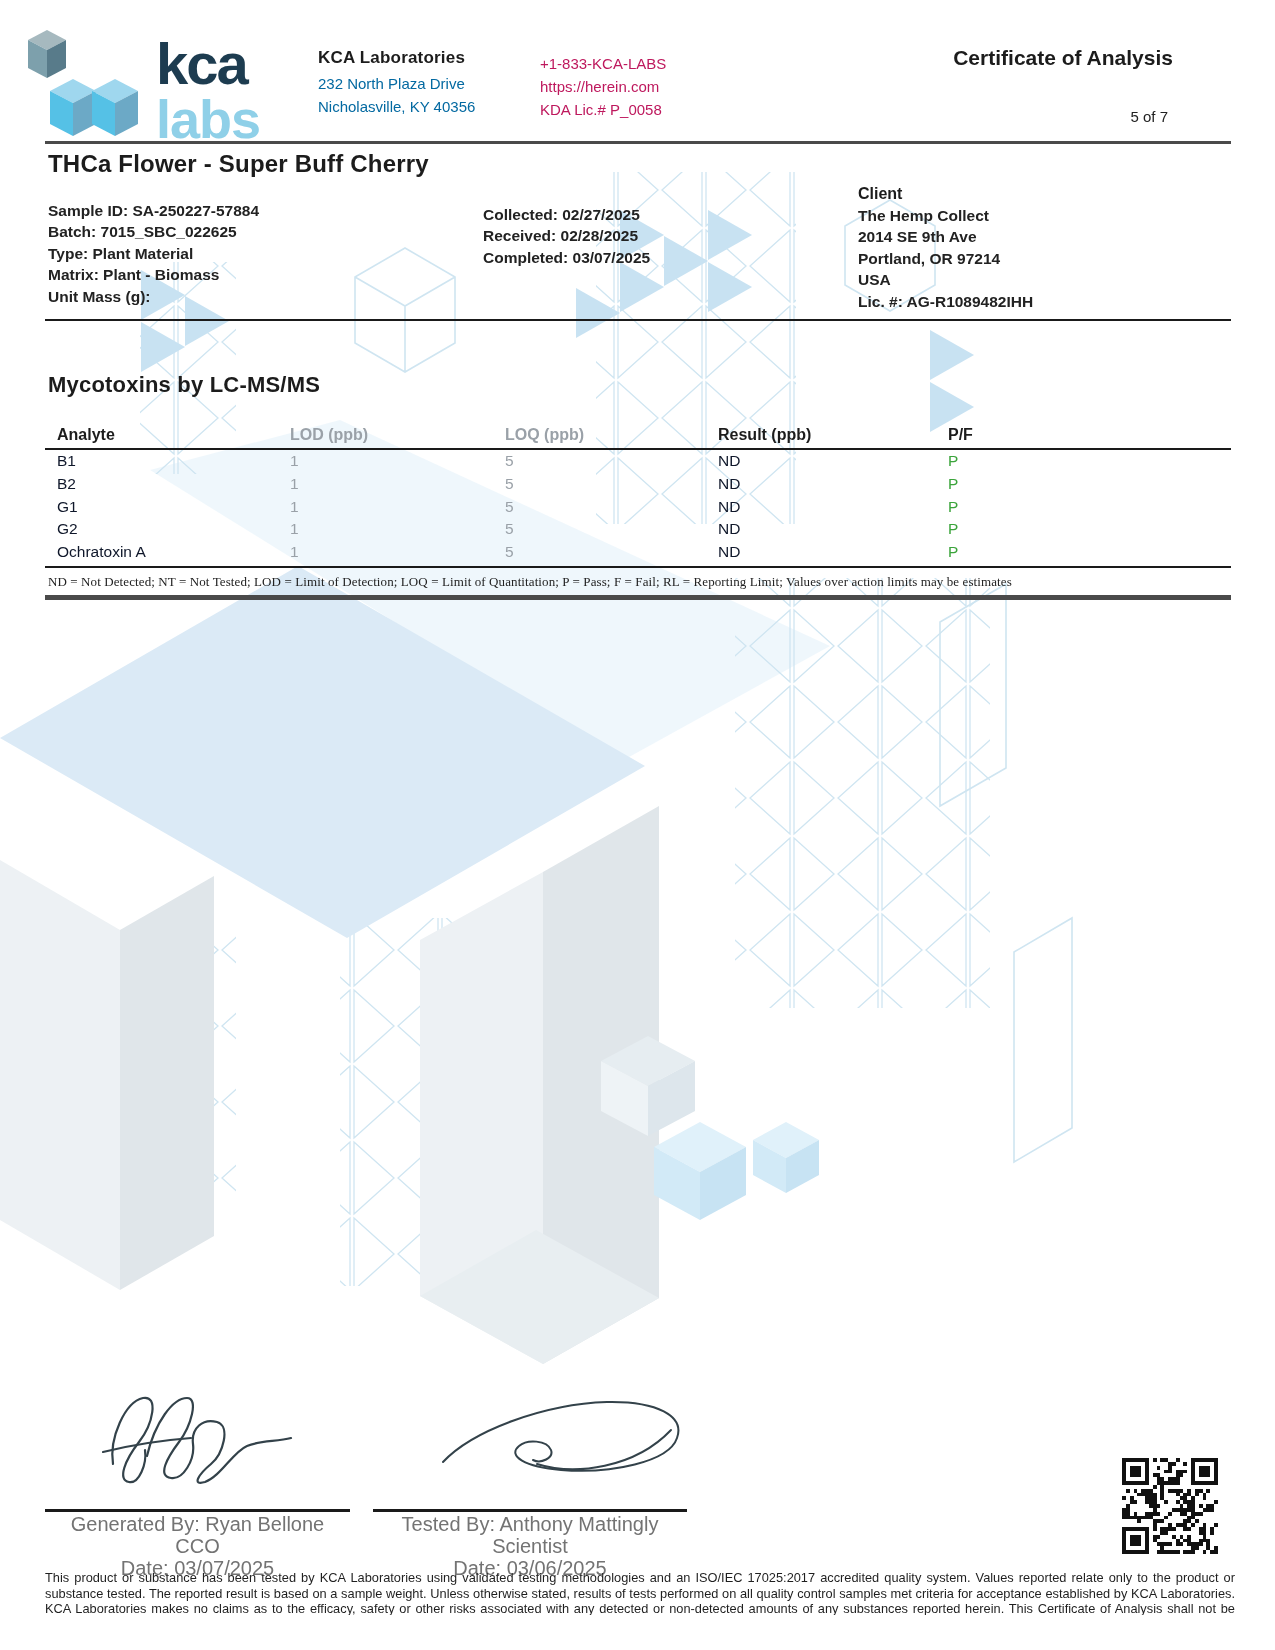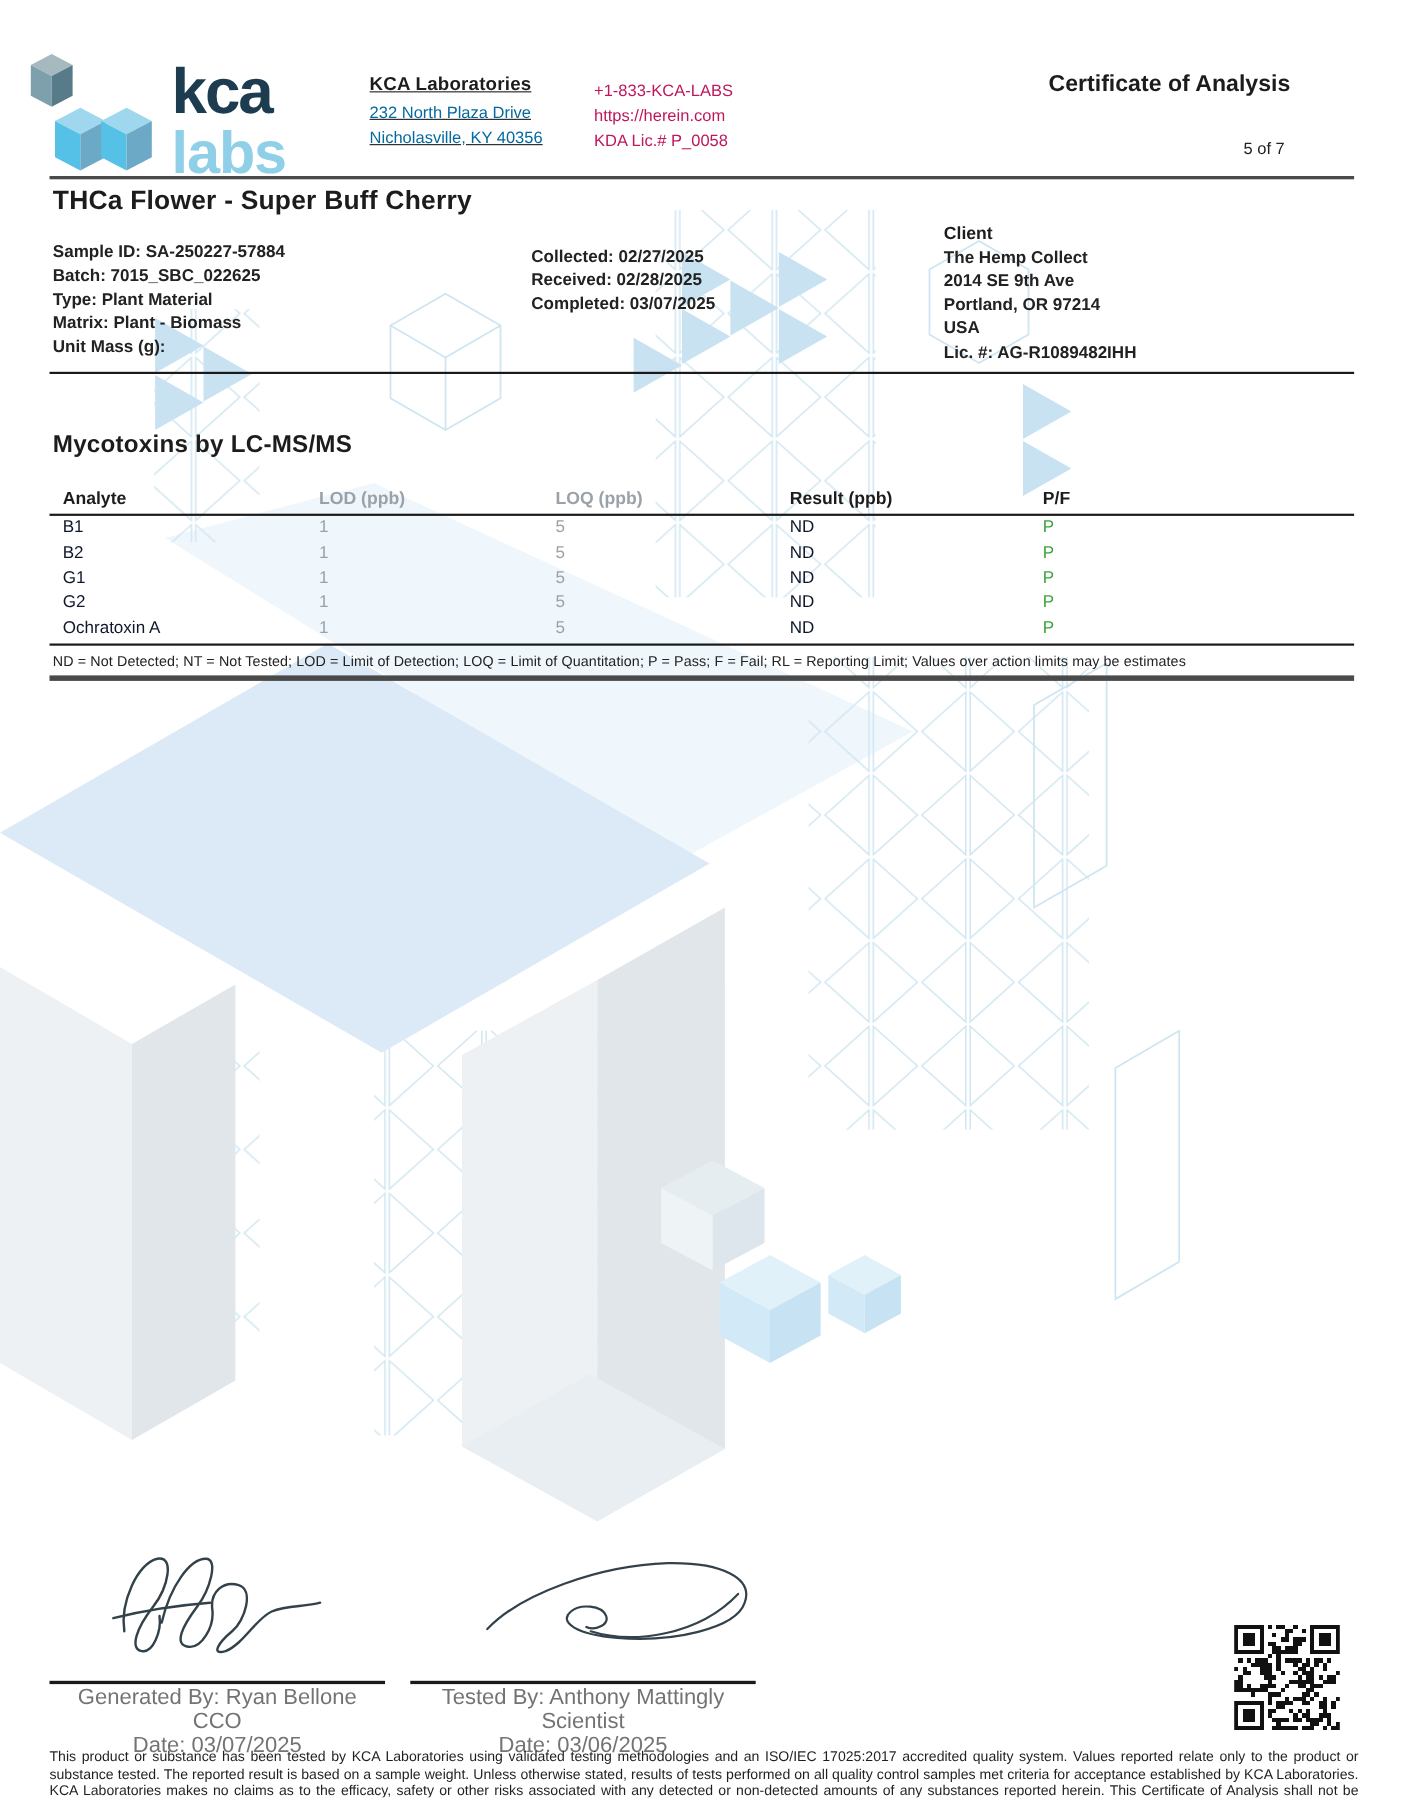--- a/index.html
+++ b/index.html
@@ -1,17 +1,17 @@
 <!DOCTYPE html>
 <html><head>
 <meta charset="utf-8">
 <style>
   html,body{margin:0;padding:0;background:#fff;}
   .page{position:relative;width:1275px;height:1615px;background:#fff;overflow:hidden;
-        font-family:"Liberation Sans",sans-serif;color:#1c1c1c;margin-top:19px;}
+        font-family:"Liberation Sans",sans-serif;color:#1c1c1c;}
   .abs{position:absolute;}
   svg{display:block;}
   
   #watermark{position:absolute;left:0;top:0;width:1275px;height:1650px;z-index:0;}
   .content{position:absolute;left:0;top:0;width:1275px;height:1650px;z-index:1;}
   
   .company-name{font-size:17px;font-weight:bold;letter-spacing:.2px;}
   .company-line{font-size:15px;line-height:22.5px;color:#0369a1;}
   .contact-line{font-size:15px;line-height:23px;color:#be185d;}
   .doc-title{font-size:21px;font-weight:bold;text-align:right;}
@@ -24,21 +24,21 @@
   .client-head{font-size:16px;font-weight:bold;margin-bottom:2px;}
   
   .section-title{font-size:22px;font-weight:bold;letter-spacing:.2px;}
   .th{position:absolute;font-size:16px;font-weight:bold;}
   .th.gray,.td.gray{color:#9aa1a8;}
   .td{position:absolute;font-size:15.5px;color:#0f172a;}
   .td.pass{color:#3ba43b;}
   .trow{position:absolute;left:0;width:1275px;height:22px;}
   .col-analyte{left:57px;} .col-lod{left:290px;} .col-loq{left:505px;}
   .col-result{left:718px;} .col-pf{left:948px;}
-  .footnote{font-size:13px;color:#222;letter-spacing:.1px;}
+  .footnote{font-size:13px;color:#222;letter-spacing:.1px;font-family:Liberation Serif, serif;}
   
   .sig-block{position:absolute;text-align:center;font-size:20px;line-height:21.8px;color:#737373;}
   .disclaimer{font-size:12.8px;line-height:15.6px;color:#1f1f1f;text-align:justify;}
 </style>
 </head>
 <body>
 
 <div class="page">
 
   <svg id="watermark" viewBox="0 0 1275 1650" aria-hidden="true">
@@ -110,21 +110,21 @@
         <polygon points="22,65 45,77 45,110 22,98" fill="#55c1e6"></polygon>
         <polygon points="45,77 68,65 68,98 45,110" fill="#6ca9c6"></polygon>
         <polygon points="87,53 110,65 87,77 64,65" fill="#9fd7ee"></polygon>
         <polygon points="64,65 87,77 87,110 64,98" fill="#55c1e6"></polygon>
         <polygon points="87,77 110,65 110,98 87,110" fill="#6ca9c6"></polygon>
       </g>
       <text x="128" y="58" font-family="Liberation Sans, sans-serif" font-size="58" font-weight="bold" fill="#1d3c50" letter-spacing="-2">kca</text>
       <text x="128" y="112" font-family="Liberation Sans, sans-serif" font-size="54" font-weight="bold" fill="#8fd0e8" letter-spacing="-1">labs</text>
     </svg>
 
-    <div class="abs" style="left:336px;top:48px;text-decoration:underline;">
+    <div class="abs" style="left:318px;top:48px;">
       <div class="company-name">KCA Laboratories</div>
       <div class="company-line" style="margin-top:5px;">232 North Plaza Drive</div>
       <div class="company-line">Nicholasville, KY 40356</div>
     </div>
 
     <div class="abs" style="left:540px;top:52px;">
       <div class="contact-line">+1-833-KCA-LABS</div>
       <div class="contact-line">https://herein.com</div>
       <div class="contact-line">KDA Lic.# P_0058</div>
     </div>

